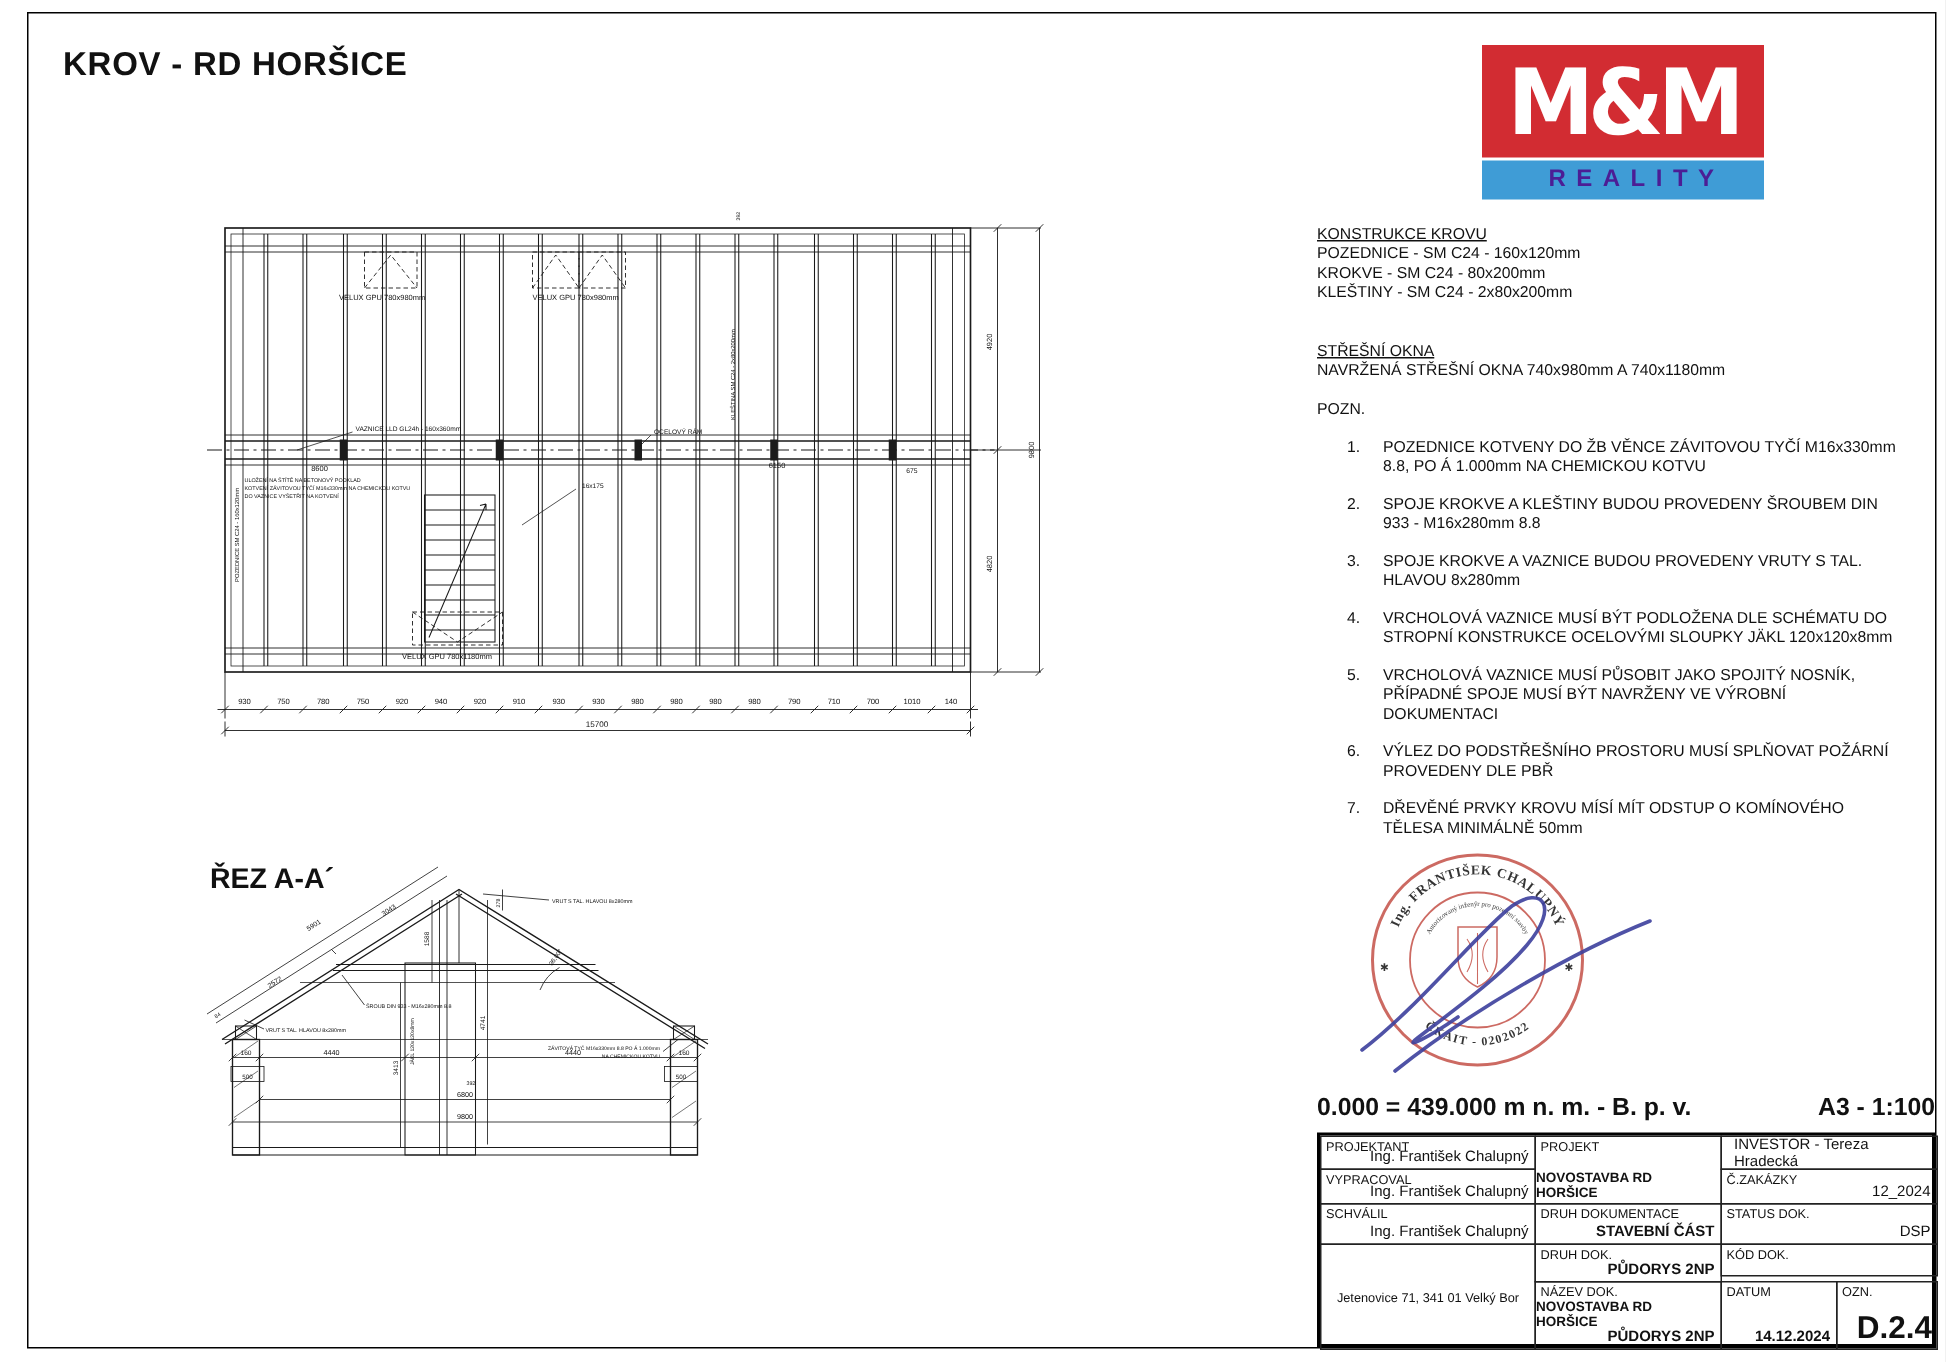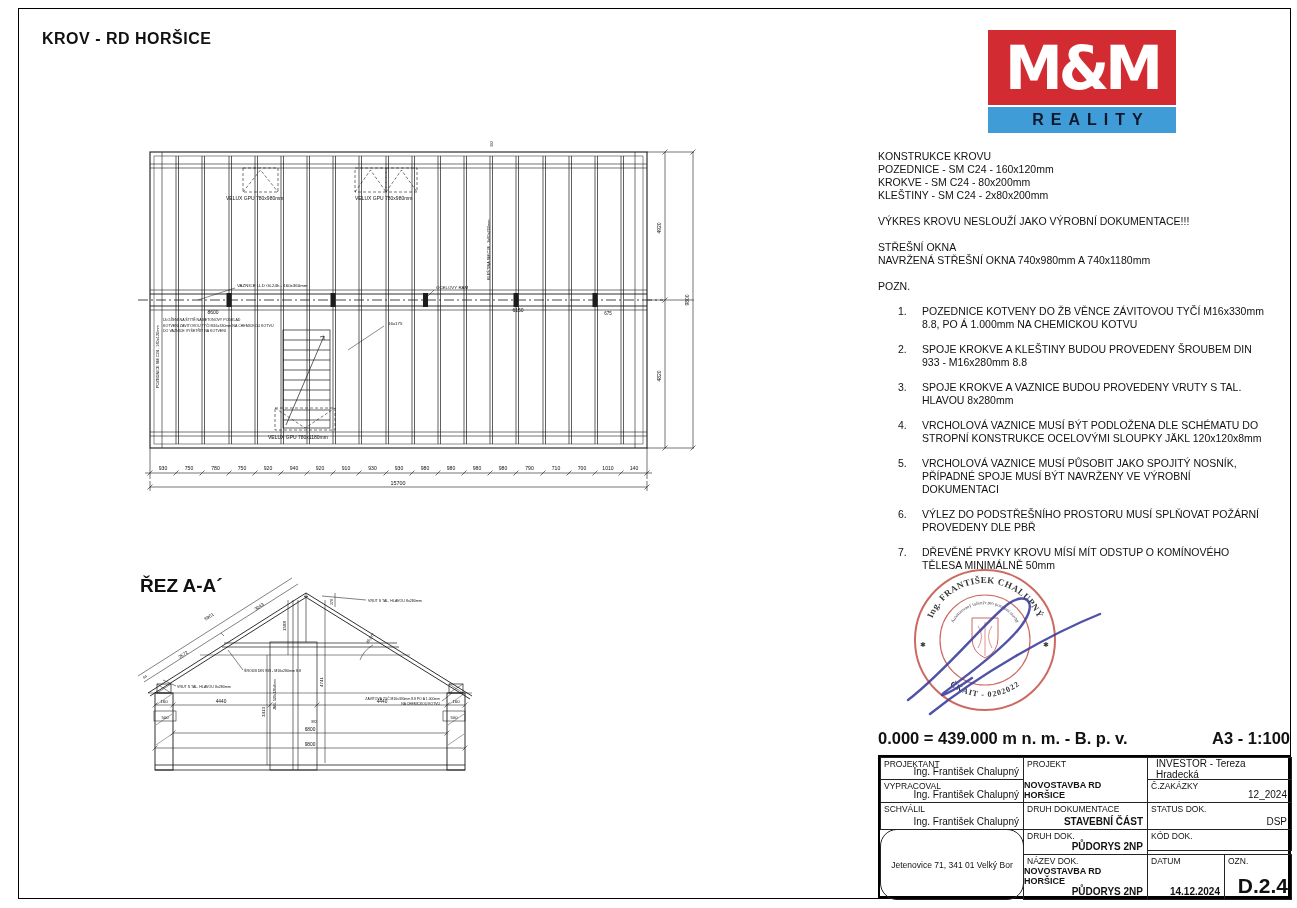--- a/index.html
+++ b/index.html
@@ -1,42 +1,42 @@
 <!DOCTYPE html>
 <html><head>
 <meta charset="utf-8">
 <style>
   html,body{margin:0;padding:0;background:#e8e8e8;}
   #sheet{position:relative;width:1297px;height:908px;background:#ffffff;font-family:"Liberation Sans",sans-serif;color:#111;overflow:hidden;}
   .abs{position:absolute;}
   #border{left:18px;top:8px;width:1271px;height:889px;border:1.5px solid #000;}
-  #main-title{left:42px;top:30px;font-size:16px;font-weight:bold;letter-spacing:.5px;}
+  #main-title{left:42px;top:30px;font-size:22px;font-weight:bold;letter-spacing:.5px;}
   
   #logo{left:988px;top:30px;width:188px;}
   #logo .red{height:75px;background:#d22c32;display:flex;align-items:center;justify-content:center;}
   #logo .red span{color:#fff;font-size:58px;font-weight:bold;font-family:"DejaVu Sans",sans-serif;letter-spacing:-4px;transform:scaleY(1.05);}
   #logo .blue{margin-top:2px;height:26px;background:#3f9cd6;display:flex;align-items:center;justify-content:center;}
-  #logo .blue span{color:#0f172a;font-weight:bold;font-size:16px;letter-spacing:7px;padding-left:6px;margin-left:12px;}
+  #logo .blue span{color:#4c1d95;font-weight:bold;font-size:16px;letter-spacing:7px;padding-left:6px;margin-left:12px;}
   
   #notes{left:878px;top:150px;width:400px;font-size:10.5px;line-height:13px;}
-  #notes .h{}
+  #notes .h{text-decoration:underline;}
   #notes .gap{height:13px;}
   #notes ol{margin:0;padding:0;list-style:none;counter-reset:n;}
   #notes ol li{counter-increment:n;display:flex;margin:12px;}
   #notes ol li::before{content:counter(n) ".";width:14px;margin-left:8px;margin-right:10px;flex:none;}
   
   #elev{left:878px;top:729px;width:412px;display:flex;justify-content:space-between;font-weight:bold;font-size:16.5px;gap:11px;}
   #tblock{left:878px;top:755px;width:412px;height:143px;border:2px solid #000;box-sizing:border-box;font-size:9px;}
   .cell{position:absolute;border:1px solid #222;box-sizing:border-box;padding:1px 3px;overflow:hidden;}
   .cell .lab{font-size:8.5px;}
   .cell .val{position:absolute;right:4px;bottom:2px;font-size:10px;}
   .cell .val.b{font-weight:bold;}
   .cell .val.sm{font-size:9px;font-weight:bold;}
   #ozn-val{position:absolute;right:3px;bottom:1px;font-size:21px;font-weight:bold;}
-  #addr{display:flex;align-items:center;justify-content:center;text-align:center;font-size:8.5px;border-radius:17px;}
+  #addr{display:flex;align-items:center;justify-content:center;text-align:center;font-size:8.5px;}
   #investor-cell{display:flex;align-items:center;font-size:10px;padding-left:8px;}
   
   svg text{fill:#111;}
   .dl{stroke:#1a1a1a;}
 </style>
 </head>
 <body>
 
 <div id="sheet">
   <div class="abs" id="border"></div>
@@ -51,21 +51,20 @@
         <span>REALITY</span>
       </div>
   </div>
 
   <div class="abs" id="notes">
     <div class="h">KONSTRUKCE KROVU</div>
     <div>POZEDNICE - SM C24 - 160x120mm</div>
     <div>KROKVE - SM C24 - 80x200mm</div>
     <div>KLEŠTINY - SM C24 - 2x80x200mm</div>
     <div class="gap"></div>
-    <div>VÝKRES KROVU NESLOUŽÍ JAKO VÝROBNÍ DOKUMENTACE!!!</div>
     <div class="gap"></div>
     <div class="h">STŘEŠNÍ OKNA</div>
     <div>NAVRŽENÁ STŘEŠNÍ OKNA 740x980mm A 740x1180mm</div>
     <div class="gap"></div>
     <div>POZN.</div>
     <ol>
       <li>
           <span>POZEDNICE KOTVENY DO ŽB VĚNCE ZÁVITOVOU TYČÍ M16x330mm 8.8, PO Á 1.000mm NA CHEMICKOU KOTVU</span>
         </li>
       <li>

